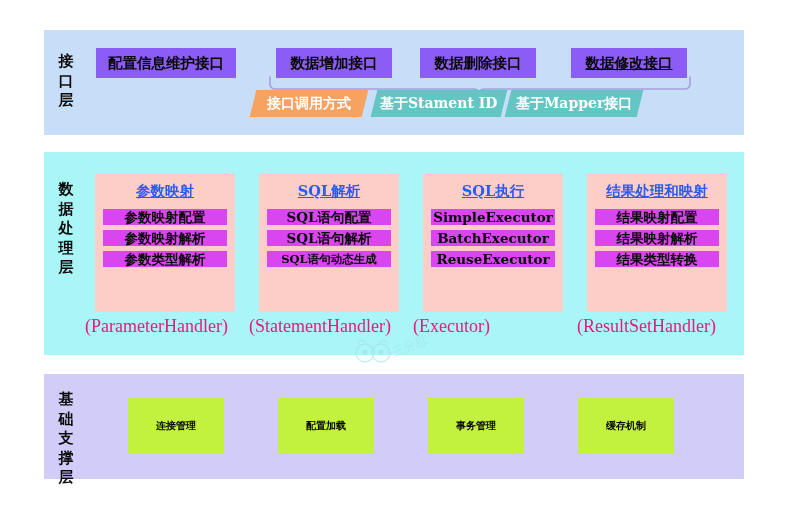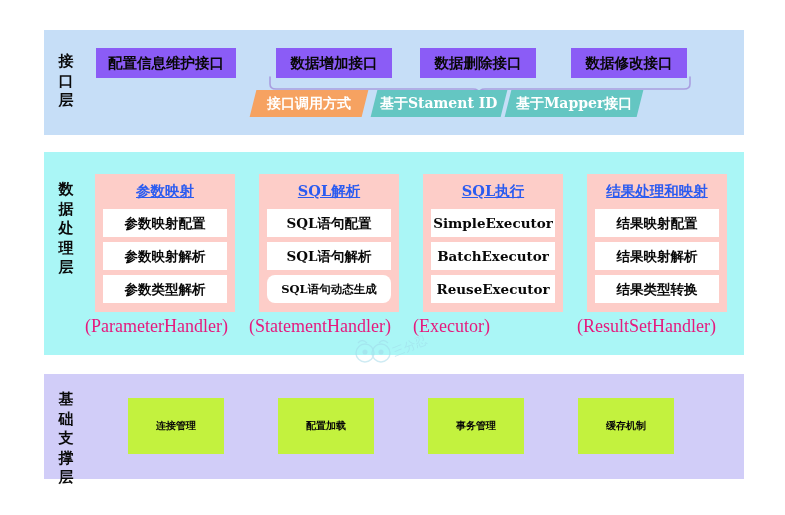--- a/index.html
+++ b/index.html
@@ -116,34 +116,34 @@
     font-size: 14.5px;
     font-weight: bold;
     text-align: center;
     height: 26px;
     line-height: 26px;
     font-family: "DejaVu Serif", "Liberation Serif", serif;
     white-space: nowrap;
     text-decoration: underline;
   }
   .white-item {
-    background: #ffffff;
+    background: #d946ef;
     margin: 5px 8px 0 8px;
-    height: 28px;
+    height: 16px;
     display: flex;
     align-items: center;
     justify-content: center;
     text-align: center;
     font-size: 13.5px;
     font-weight: bold;
     color: #080808;
     line-height: 1.05;
     font-family: "DejaVu Serif", "Liberation Serif", serif;
   }
-  .white-item.two-line { font-size: 11.5px; border-radius: 8px; }
+  .white-item.two-line { font-size: 11.5px; }
   .handler-label {
     position: absolute;
     top: 164px;
     width: 160px;
     text-align: left;
     color: #e6197d;
     font-size: 18px;
     font-family: "Liberation Serif", "DejaVu Serif", serif;
     white-space: nowrap;
   }
@@ -193,21 +193,21 @@
   <div class="layer layer-interface">
     <div class="layer-title lt-interface">
       <span>接</span>
       <span>口</span>
       <span>层</span>
     </div>
 
     <div class="api-box" style="left:52px; top:18px; width:140px;">配置信息维护接口</div>
     <div class="api-box" style="left:232px; top:18px; width:116px;">数据增加接口</div>
     <div class="api-box" style="left:376px; top:18px; width:116px;">数据删除接口</div>
-    <div class="api-box" style="left:527px; top:18px; width:116px;">数据修改接口</div>
+    <div class="api-box" style="left:527px; top:18px; width:116px;text-decoration:underline;">数据修改接口</div>
 
     <svg class="bracket" style="left:222px; top:46px;" width="428" height="22" viewBox="0 0 428 22">
       <path d="M4,1 L4,8 Q4,13 10,13 L207,13 Q213,13 213,18 Q213,13 219,13 L418,13 Q424,13 424,8 L424,1" fill="none" stroke="#a99ee0" stroke-width="1.6" stroke-linecap="round"></path>
     </svg>
 
     <div class="ribbon ribbon-orange" style="left:209px; top:60px; width:112px;">
       <span>接口调用方式</span>
     </div>
     <div class="ribbon ribbon-teal" style="left:330px; top:60px; width:130px;">
       <span>基于Stament ID</span>

